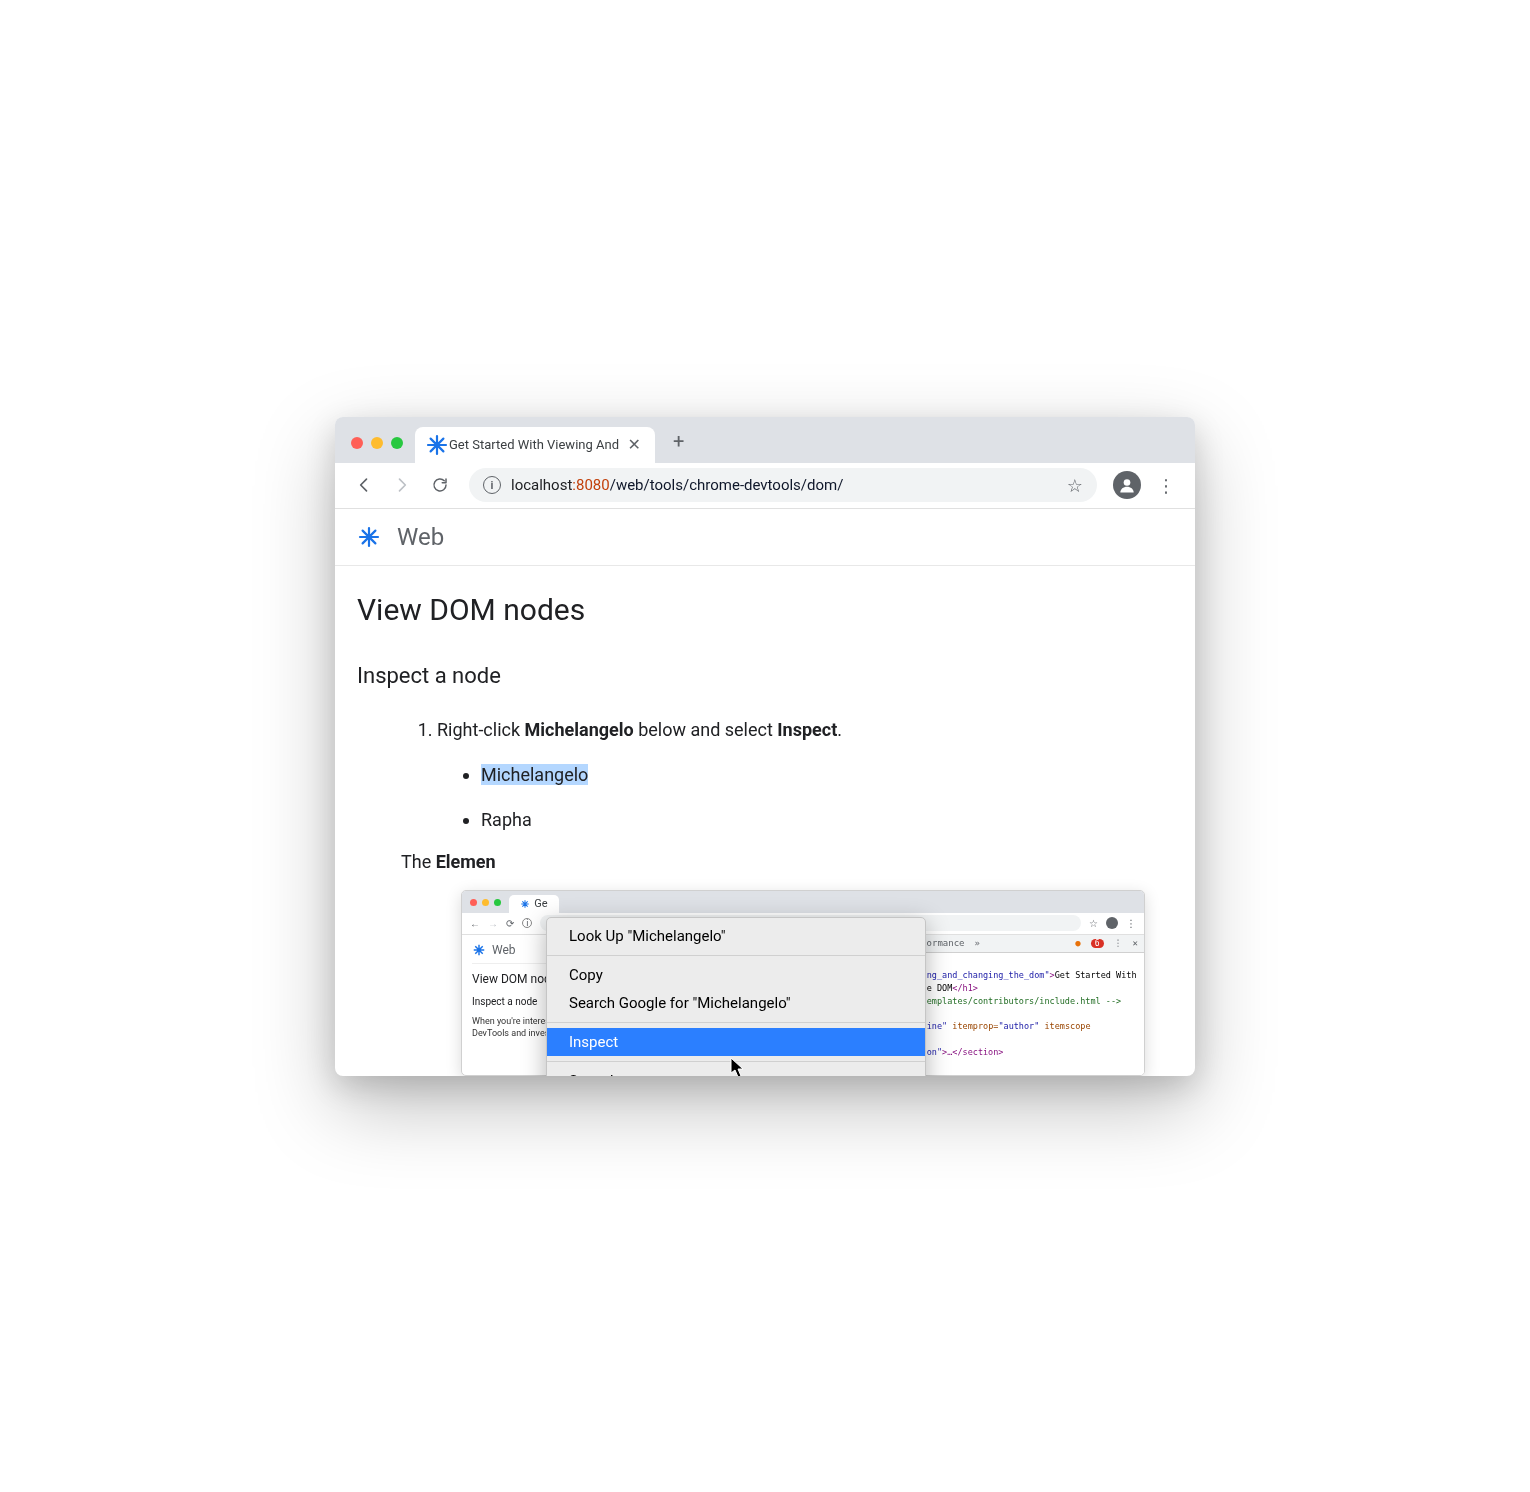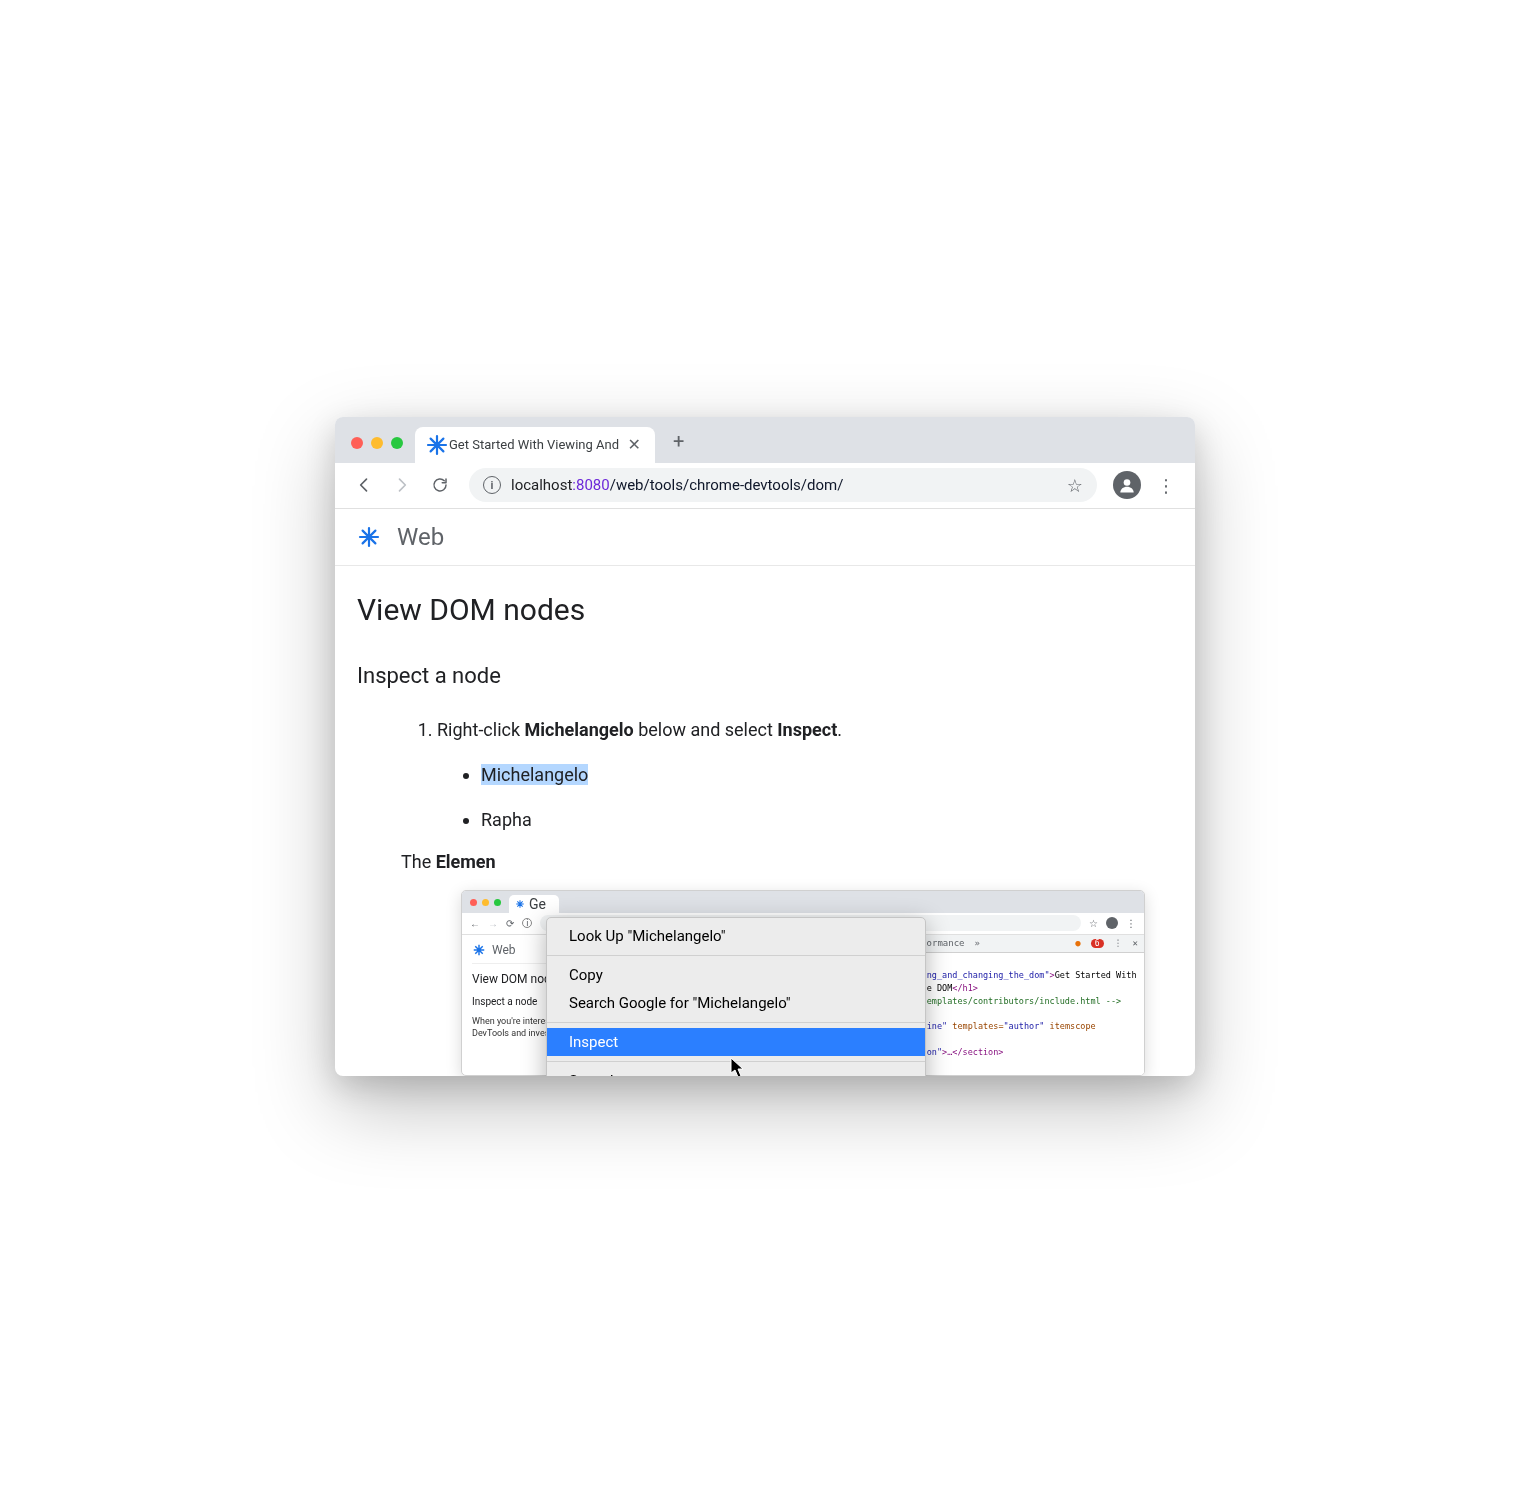--- a/index.html
+++ b/index.html
@@ -96,21 +96,21 @@
       width: 18px; height: 18px;
       border: 1.5px solid #5f6368;
       border-radius: 50%;
       display: flex; align-items: center; justify-content: center;
       font-size: 11px; font-weight: bold;
       color: #5f6368;
       flex-shrink: 0;
     }
     .url-text { font-size: 15px; color: #202124; flex: 1; font-family: inherit; }
     .url-host { color: #202124; }
-    .url-port { color: #6d28d9; }
+    .url-port { color: #c2410c; }
     .url-path { color: #0f172a; }
     .star-icon { color: #5f6368; cursor: pointer; font-size: 18px; }
     .avatar-btn {
       width: 28px; height: 28px;
       background: #5f6368;
       border-radius: 50%;
       margin: 0 4px;
       display: flex; align-items: center; justify-content: center;
     }
     .avatar-btn svg { width: 20px; height: 20px; }
@@ -203,21 +203,21 @@
       height: 22px;
       display: flex;
       align-items: flex-end;
       padding: 0 4px 0 8px;
     }
     .ns-traffic { display: flex; gap: 5px; padding-bottom: 7px; padding-right: 8px; }
     .ns-tl { width: 7px; height: 7px; border-radius: 50%; }
     .ns-tab {
       background: #fff; height: 18px; border-radius: 5px 5px 0 0;
       display: flex; align-items: center; padding: 0 6px; gap: 4px;
-      font-size: 14px; color: #3c4043; min-width: 50px;
+      font-size: 11px; color: #3c4043; min-width: 50px; justify-content: center;
     }
     .ns-toolbar {
       background: #fff; height: 22px;
       display: flex; align-items: center;
       padding: 0 8px; gap: 8px;
       border-bottom: 1px solid #e0e0e0;
       color: #5f6368;
     }
     .ns-addr { flex: 1; background: #f1f3f4; height: 16px; border-radius: 8px; }
     .ns-body { display: flex; height: 140px; }
@@ -363,21 +363,21 @@
             <span class="warn">●</span>
             <span class="err">6</span>
             <span>⋮</span>
             <span>✕</span>
           </div>
           <div class="ns-code">
             <div><span class="attr">title"</span><span class="attr"> id=</span></div>
             <div><span class="str">"get_started_with_viewing_and_changing_the_dom"</span><span class="tag">&gt;</span><span class="txt">Get Started With Viewing And Changing The DOM</span><span class="tag">&lt;/h1&gt;</span></div>
             <div class="cmt">&lt;!-- wf_template: src/templates/contributors/include.html --&gt;</div>
             <div><span class="tag">▶&lt;style&gt;</span><span>…</span><span class="tag">&lt;/style&gt;</span></div>
-            <div><span class="tag">▶&lt;section </span><span class="attr">class=</span><span class="str">"wf-byline"</span><span class="attr"> templates=</span><span class="str">"author"</span><span class="attr"> itemscope itemtype=</span></div>
+            <div><span class="tag">▶&lt;section </span><span class="attr">class=</span><span class="str">"wf-byline"</span><span class="attr"> itemprop=</span><span class="str">"author"</span><span class="attr"> itemscope itemtype=</span></div>
             <div><span class="str">"http://schema.org/Person"</span><span class="tag">&gt;…&lt;/section&gt;</span></div>
             <div><span class="tag">▶&lt;p&gt;…&lt;/p&gt;</span></div>
             <div><span class="tag">▶&lt;p&gt;…&lt;/p&gt;</span></div>
 
           </div>
         </div>
       </div>
     </div>
   </div>
 

